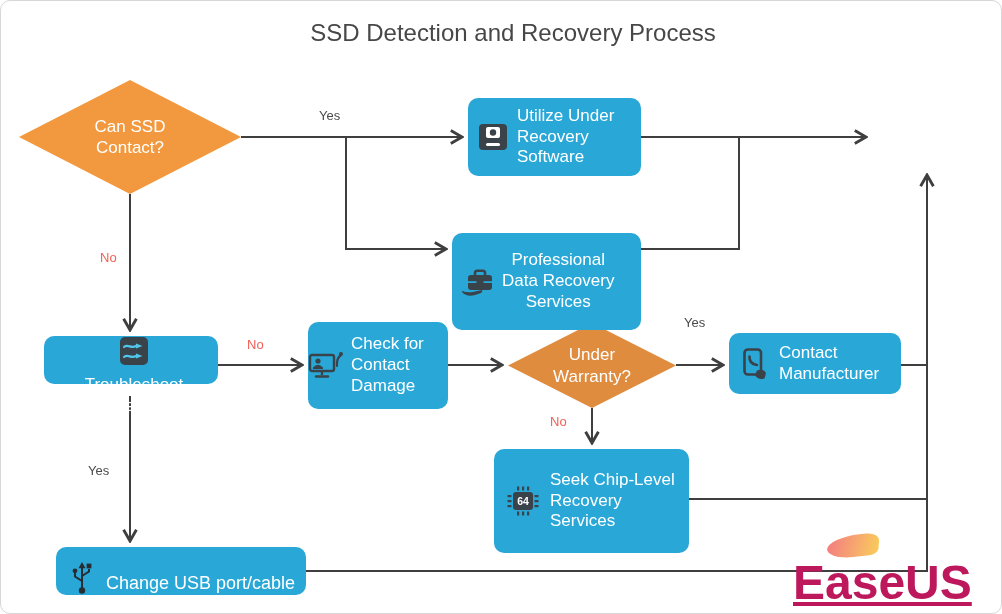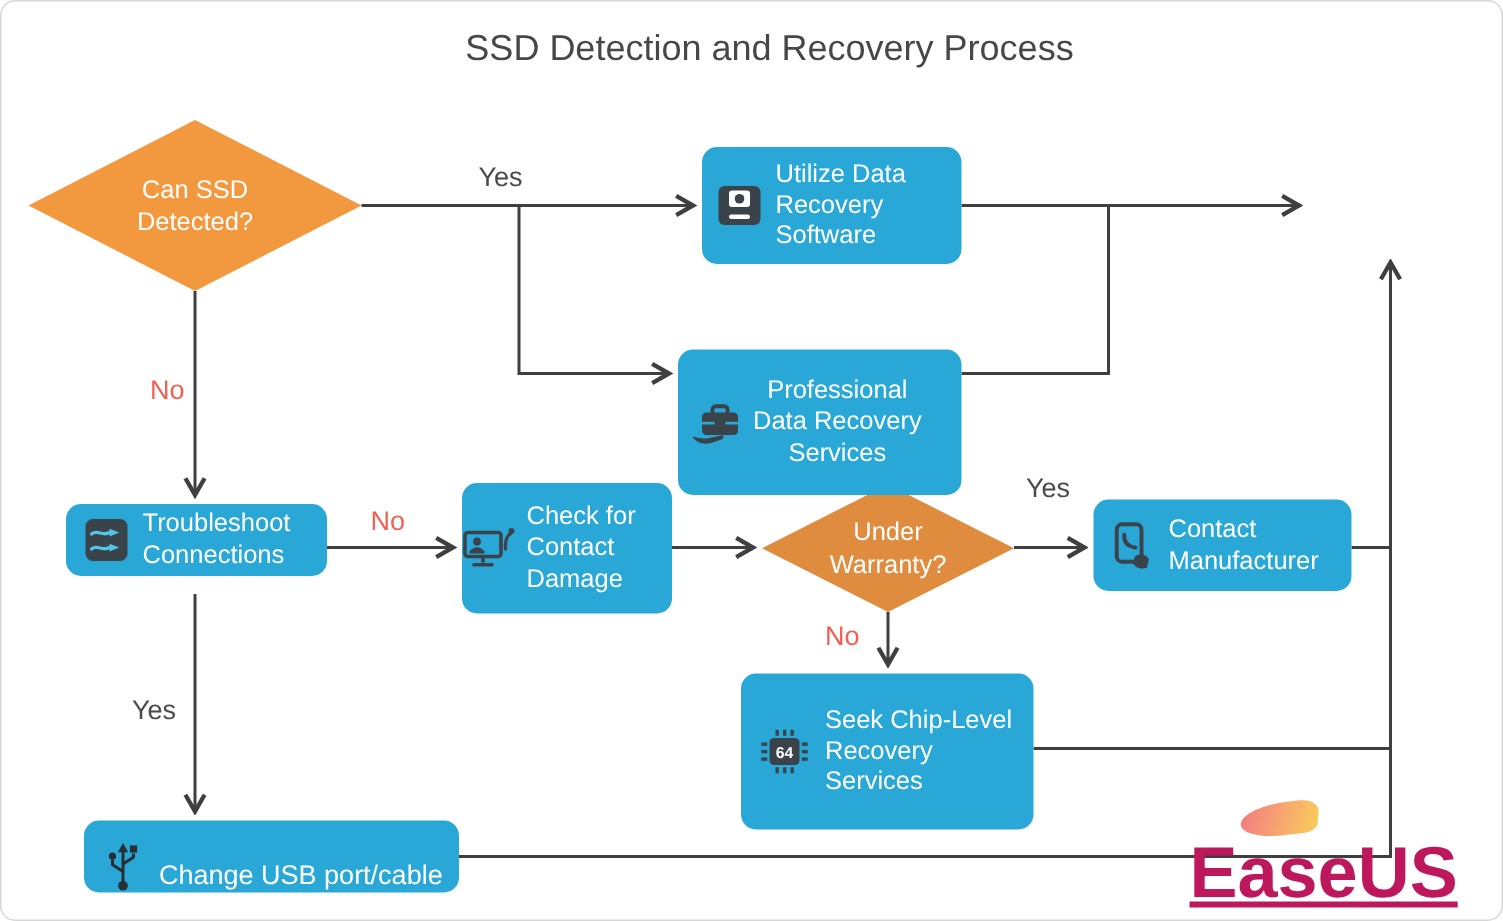--- a/index.html
+++ b/index.html
@@ -22,21 +22,21 @@
   .node .txt { font-size:17px; font-weight:500; line-height:1.22; }
   .node .txt.center { text-align:center; }
   .node .icon { flex:0 0 auto; display:flex; align-items:center; justify-content:center; }
   .diamond {
     position:absolute; z-index:2; display:flex; align-items:center; justify-content:center;
     color:#fff; text-align:center; font-size:17px; font-weight:500; line-height:1.25;
     clip-path:polygon(50% 0, 100% 50%, 50% 100%, 0 50%);
   }
   .d1 { background:#f2993f; }
   .d2 { background:#df8c3e; }
-  .edge-label { position:absolute; z-index:2; font-size:18px; color:#4b4b4b; }
+  .edge-label { position:absolute; z-index:2; font-size:13px; color:#4b4b4b; }
   .edge-label.no { color:#f25f55; }
   .done-label { font-size:20px; font-weight:500; }
   .logo { position:absolute; z-index:3; right:8px; bottom:6px; width:200px; height:58px; }
   .logo .swoosh {
     position:absolute; left:34px; top:-14px; width:52px; height:22px;
     background:linear-gradient(100deg,#f4837d 10%,#f7a86e 55%,#f9c95c 95%);
     border-radius:70% 30% 20% 60% / 60% 45% 30% 55%;
     transform:rotate(-6deg) skewX(-10deg);
   }
   .logo .brand {
@@ -70,42 +70,42 @@
       <path d="M591,407 V442" marker-end="url(#arrow)"></path>
       <path d="M900,364 H926"></path>
       <path d="M688,498 H926"></path>
       <path d="M305,570 H926 V174" marker-end="url(#arrow)"></path>
     </g>
   </svg>
 
   <div class="diamond d1" style="left:18px; top:79px; width:222px; height:114px;">
     <div>
       <div>Can SSD</div>
-      <div>Detected?</div>
+      <div>Contact?</div>
     </div>
   </div>
 
   <div class="diamond d2" style="left:507px; top:322px; width:168px; height:85px;">
     <div>
       <div>Under</div>
       <div>Warranty?</div>
     </div>
   </div>
 
   <div class="node blue" style="left:467px; top:97px; width:173px; height:78px; padding:0 6px 0 10px; gap:9px;">
     <span class="icon">
       <svg width="30" height="30" viewBox="0 0 30 30">
         <rect x="1" y="2" width="28" height="26" rx="4" fill="#3a424a"></rect>
         <rect x="8" y="5" width="14" height="11" rx="2" fill="#ffffff"></rect>
         <circle cx="15" cy="10.5" r="3.2" fill="#3a424a"></circle>
         <rect x="8" y="21" width="14" height="3" rx="1.5" fill="#ffffff"></rect>
       </svg>
     </span>
     <div class="txt">
-      <div>Utilize Data</div>
+      <div>Utilize Under</div>
       <div>Recovery</div>
       <div>Software</div>
     </div>
   </div>
 
   <div class="node blue" style="left:451px; top:200px; width:189px; height:97px; padding:0 6px 0 8px; gap:6px;margin-top:32px;">
     <span class="icon">
       <svg width="36" height="36" viewBox="0 0 36 36">
         <path d="M15 12 v-3 a2.2 2.2 0 0 1 2.2 -2.2 h5.6 a2.2 2.2 0 0 1 2.2 2.2 v3" fill="none" stroke="#3a424a" stroke-width="2.6"></path>
         <rect x="8" y="11" width="24" height="15" rx="3" fill="#3a424a"></rect>
@@ -115,21 +115,21 @@
       </svg>
     </span>
     <div class="txt center">
       <div>Professional</div>
       <div>Data Recovery</div>
       <div>Services</div>
     </div>
   </div>
 
 
-  <div class="node blue" style="left:43px; top:335px; width:174px; height:48px; padding:0 6px 0 12px; gap:9px;">
+  <div class="node blue" style="left:43px; top:335px; width:174px; height:48px; padding:0 6px 0 12px; gap:9px;flex-direction:column;">
     <span class="icon">
       <svg width="30" height="30" viewBox="0 0 30 30">
         <rect x="1" y="1" width="28" height="28" rx="5" fill="#3a424a"></rect>
         <path d="M5 11 C9 7.5 12 13 17 10" fill="none" stroke="#4fc6ea" stroke-width="2.2" stroke-linecap="round"></path>
         <path d="M17 7.5 l6.5 2.5 -6.5 2.6 z" fill="#4fc6ea"></path>
         <path d="M5 21 C9 17.5 12 23 17 20" fill="none" stroke="#4fc6ea" stroke-width="2.2" stroke-linecap="round"></path>
         <path d="M17 17.5 l6.5 2.5 -6.5 2.6 z" fill="#4fc6ea"></path>
       </svg>
     </span>
     <div class="txt">

